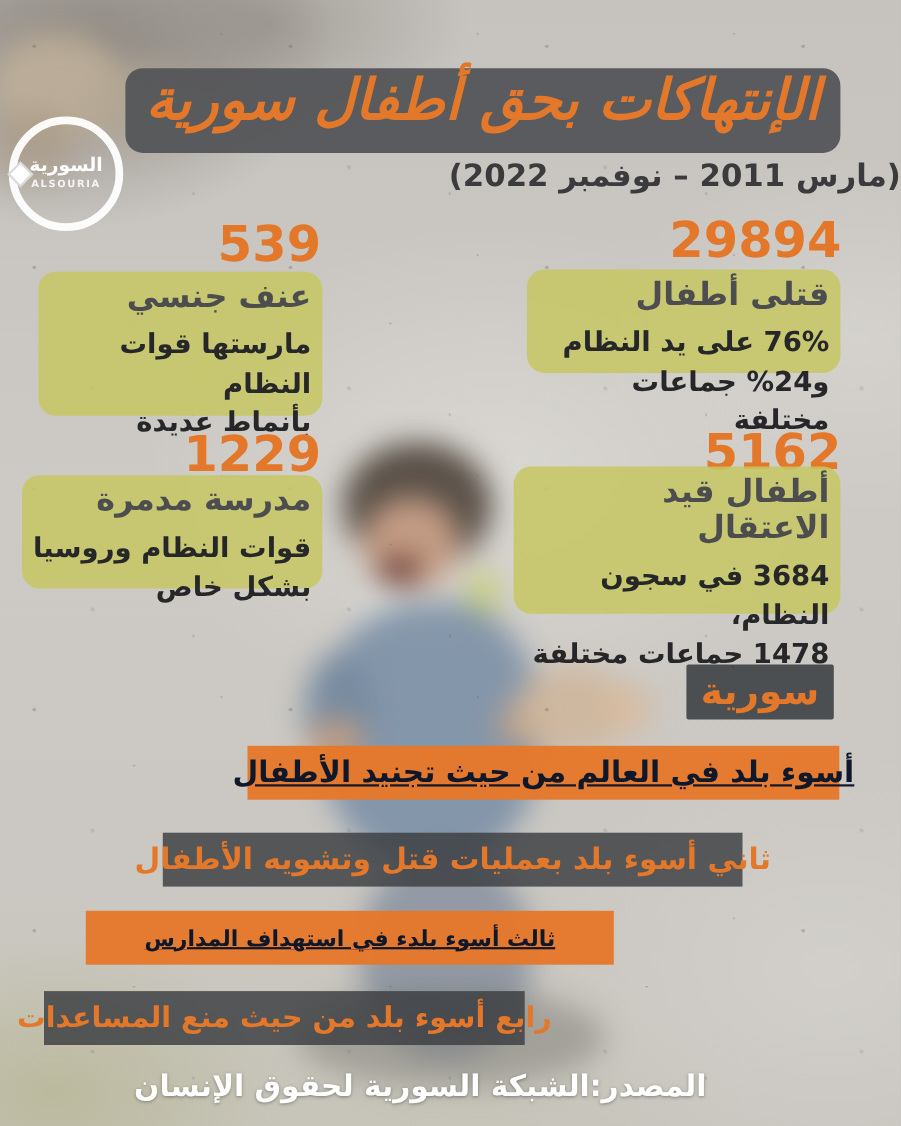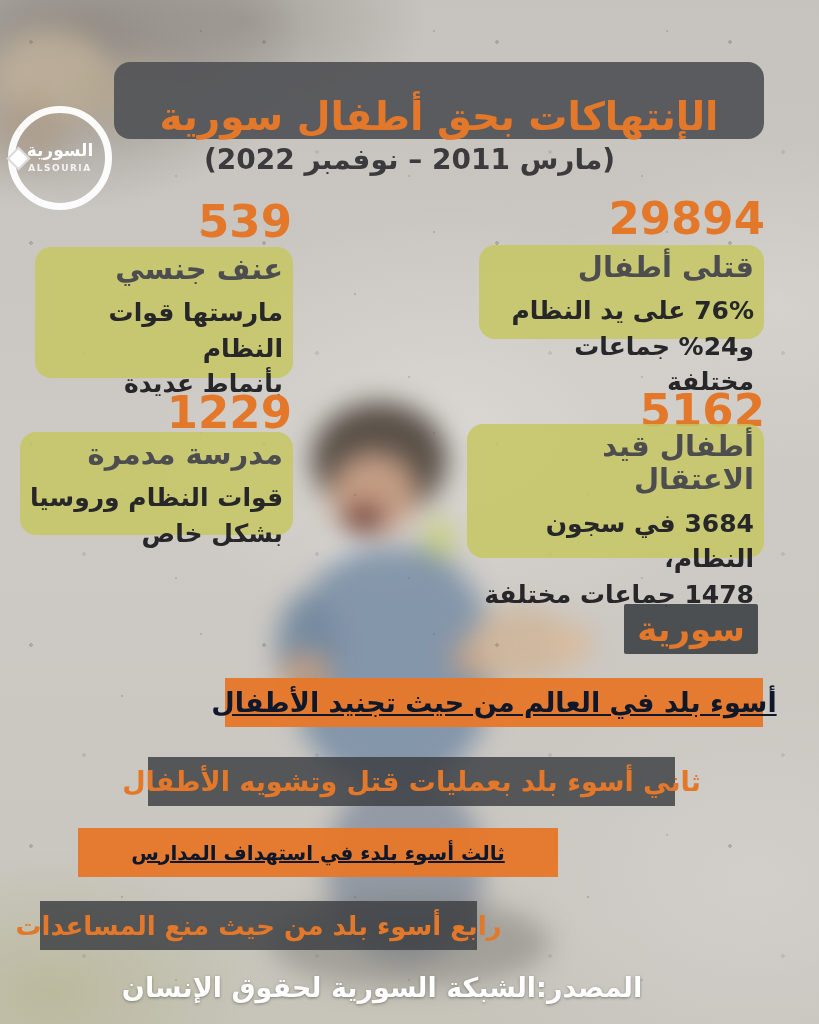--- a/index.html
+++ b/index.html
@@ -48,25 +48,25 @@
       radial-gradient(circle 1.8px at 84px 152px, rgba(118,114,108,0.35) 99%, transparent 100%),
       radial-gradient(circle 1.2px at 176px 176px, rgba(88,86,82,0.35) 99%, transparent 100%);
     background-size:233px 201px;
   }
   
   .layer{position:absolute;inset:0;z-index:3;}
   .rtl{direction:rtl;}
   .header-banner{
     position:absolute;left:114px;top:62px;width:650px;height:77px;
     background:rgba(85,86,90,0.96);border-radius:16px;
-    display:flex;align-items:flex-end;justify-content:center;
-    color:var(--orange);font-weight:bold;font-size:39px;letter-spacing:-1px;
+    display:flex;align-items:flex-start;justify-content:center;
+    color:var(--orange);font-weight:bold;font-size:51px;letter-spacing:-1px;font-style:italic;
   }
   .period{
-    position:absolute;left:0;top:143px;width:819px;text-align:center;
+    position:absolute;left:0;top:143px;width:819px;text-align:right;
     color:#3b3b3d;font-weight:bold;font-size:28px;
   }
   .logo{position:absolute;left:8px;top:106px;width:104px;height:104px;}
   .logo-ring{
     position:absolute;inset:0;border:7px solid rgba(255,255,255,0.95);border-radius:50%;
     box-sizing:border-box;
   }
   .logo-diamond{
     position:absolute;left:2px;top:44px;width:17px;height:17px;background:#fff;
     transform:rotate(45deg);box-shadow:inset 0 0 0 2px rgba(150,150,150,0.35);

